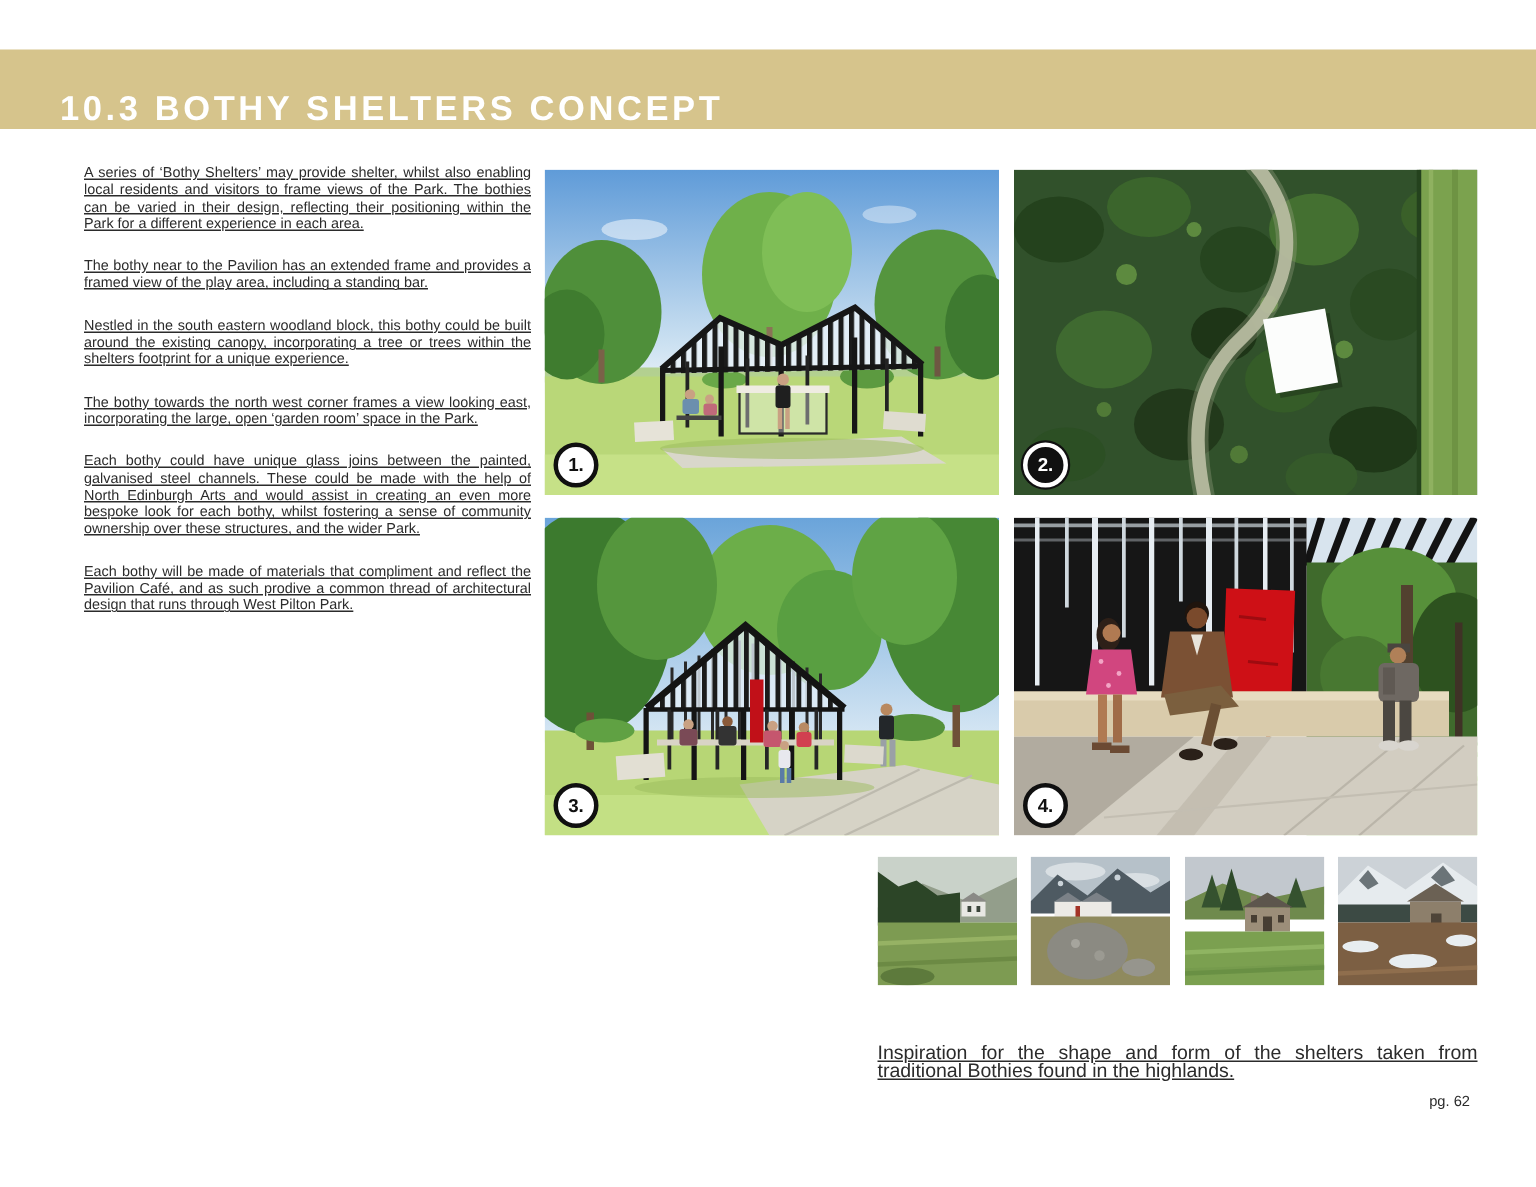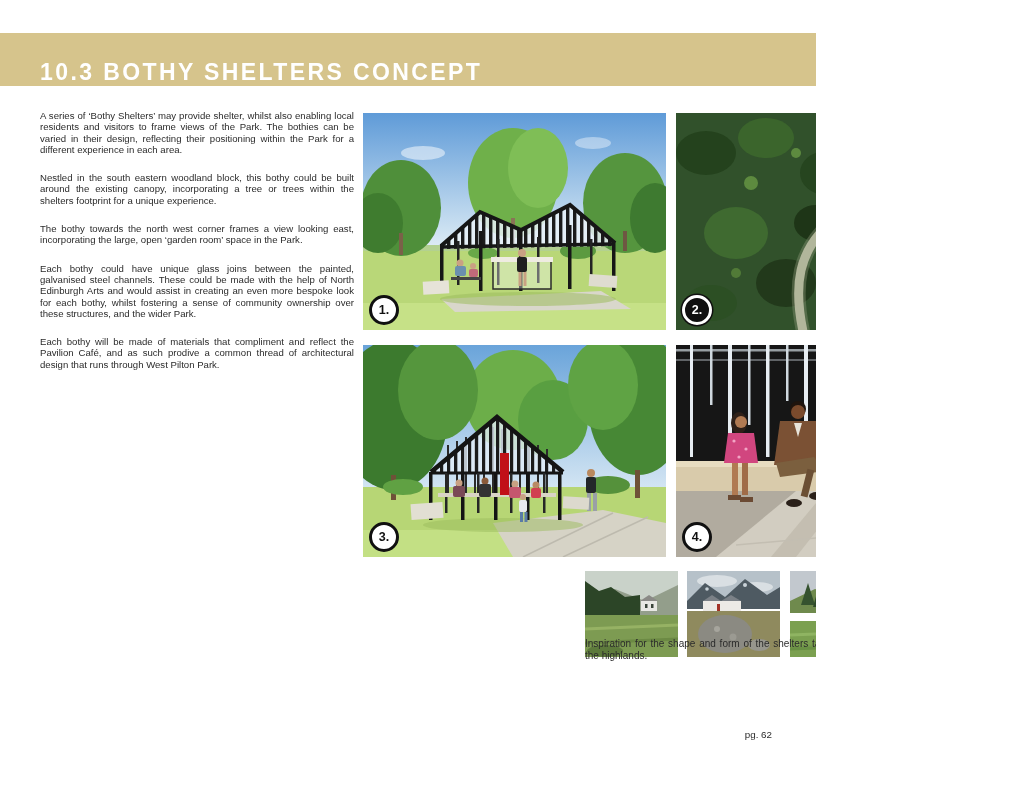--- a/index.html
+++ b/index.html
@@ -1,52 +1,53 @@
 <!DOCTYPE html>
 <html><head>
 <meta charset="utf-8">
 <style>
   html,body{margin:0;padding:0;background:#ffffff;}
-  .page{position:relative;width:816px;height:791px;background:#ffffff;overflow:hidden;
+  .page{position:relative;width:1024px;height:791px;background:#ffffff;overflow:hidden;
         font-family:"Liberation Sans",sans-serif;color:#2b2b2b;}
   .header-bar{position:absolute;left:0;top:33px;width:1024px;height:53px;background:#d6c48c;
         display:flex;align-items:flex-end;}
   .page-title{margin:0 0 2px 40px;color:#ffffff;font-size:23px;font-weight:bold;
         letter-spacing:2.4px;line-height:1;}
   .text-col{position:absolute;left:40px;top:110px;width:314px;font-size:9.6px;
         line-height:11.3px;text-align:justify;}
-  .text-col p{margin:0 0 17px 0;}
+  .text-col p{margin:0 0 17px 16px;text-decoration:underline;}
   .fig{position:absolute;overflow:hidden;}
   .fig svg{display:block;}
   .badge{position:absolute;left:6px;bottom:5px;width:24px;height:24px;border-radius:50%;
         background:#ffffff;border:3px solid #101010;color:#101010;font-weight:bold;
         font-size:12.5px;display:flex;align-items:center;justify-content:center;line-height:1;}
   .badge.dark{background:#101010;border-color:#ffffff;color:#ffffff;box-shadow:0 0 0 1.5px #101010;}
   #fig1{left:363px;top:113px;width:303px;height:217px;}
   #fig2{left:676px;top:113px;width:309px;height:217px;}
   #fig3{left:363px;top:345px;width:303px;height:212px;}
   #fig4{left:676px;top:345px;width:309px;height:212px;}
   .thumbs{position:absolute;left:585px;top:571px;width:400px;height:86px;display:flex;
         justify-content:space-between;}
   .thumb{width:93px;height:86px;overflow:hidden;}
-  .caption{position:absolute;left:585px;top:638px;width:400px;font-size:10px;
-        line-height:11.5px;text-align:justify;margin:0;}
+  .caption{position:absolute;left:585px;top:696px;width:400px;font-size:13px;
+        line-height:11.5px;text-align:justify;margin:0;text-decoration:underline;}
   .pagenum{position:absolute;top:729px;right:44px;font-size:9.8px;color:#2b2b2b;margin-left:12px;}
 </style>
 </head>
 <body>
 
 <div class="page">
 
   <div class="header-bar">
     <h1 class="page-title">10.3 BOTHY SHELTERS CONCEPT</h1>
   </div>
 
   <div class="text-col">
     <p>A series of ‘Bothy Shelters’ may provide shelter, whilst also enabling local residents and visitors to frame views of the Park. The bothies can be varied in their design, reflecting their positioning within the Park for a different experience in each area.</p>
+    <p>The bothy near to the Pavilion has an extended frame and provides a framed view of the play area, including a standing bar.</p>
     <p>Nestled in the south eastern woodland block, this bothy could be built around the existing canopy, incorporating a tree or trees within the shelters footprint for a unique experience.</p>
     <p>The bothy towards the north west corner frames a view looking east, incorporating the large, open ‘garden room’ space in the Park.</p>
     <p>Each bothy could have unique glass joins between the painted, galvanised steel channels. These could be made with the help of North Edinburgh Arts and would assist in creating an even more bespoke look for each bothy, whilst fostering a sense of community ownership over these structures, and the wider Park.</p>
     <p>Each bothy will be made of materials that compliment and reflect the Pavilion Café, and as such prodive a common thread of architectural design that runs through West Pilton Park.</p>
   </div>
 
   <div class="fig" id="fig1">
     <svg viewBox="0 0 303 217" width="303" height="217">
       <defs>
         <linearGradient id="g1sky" x1="0" y1="0" x2="0" y2="1">

